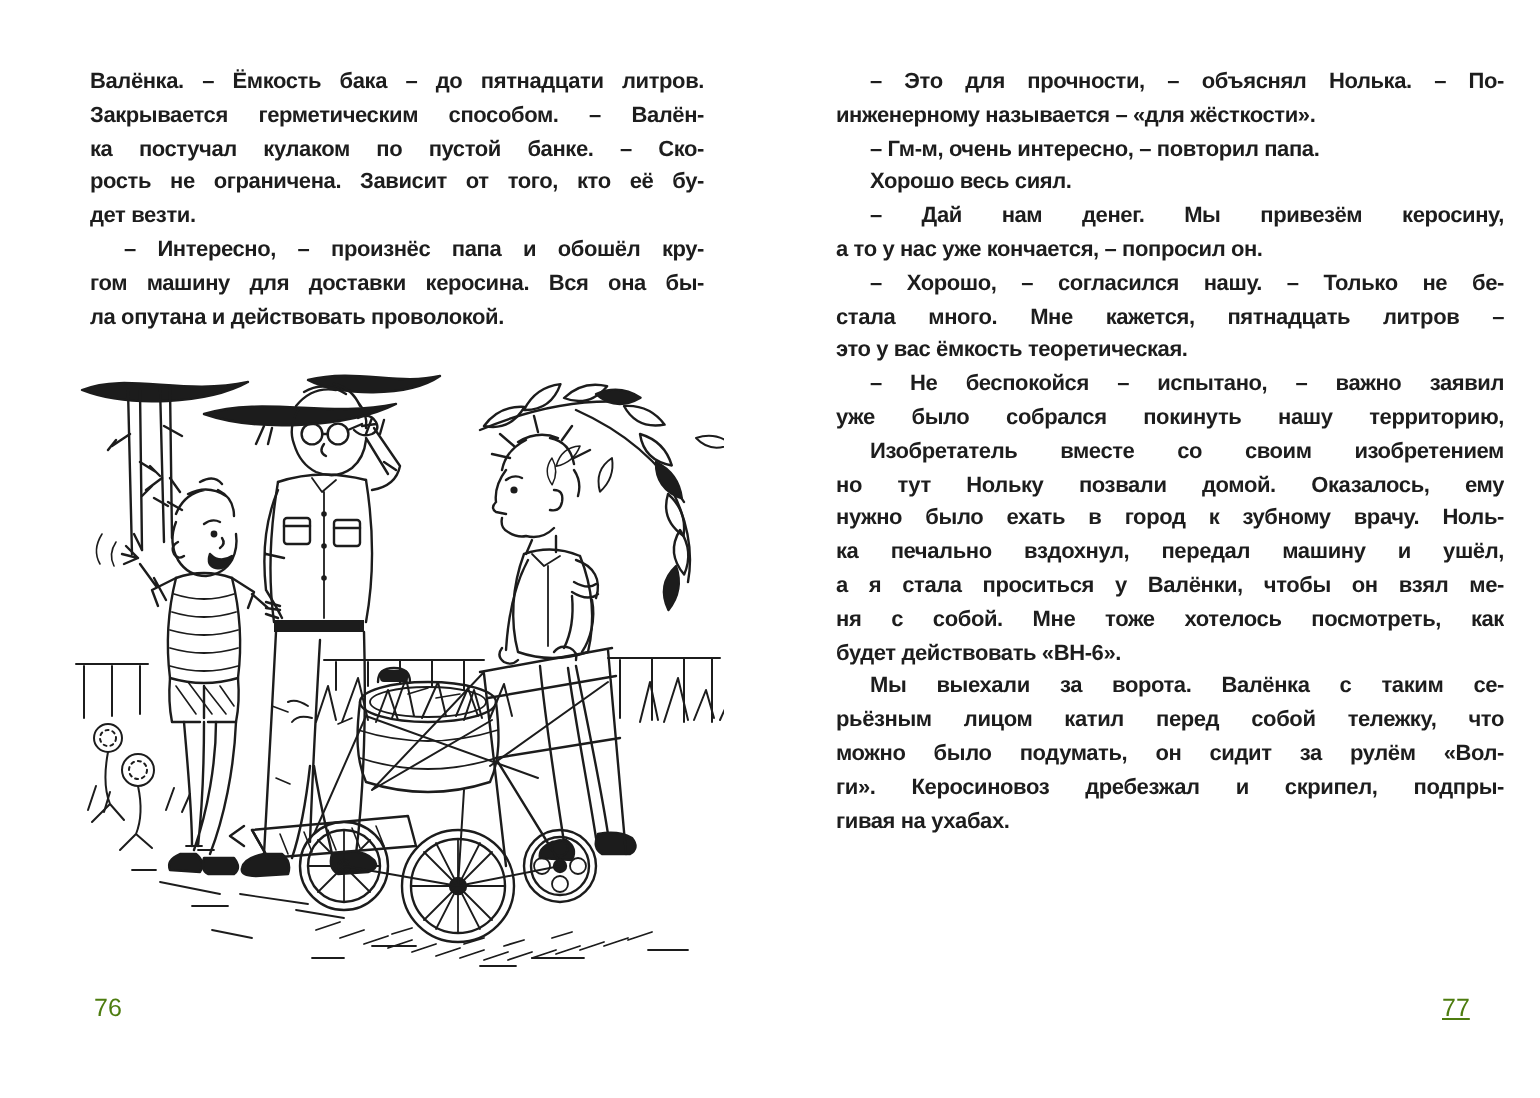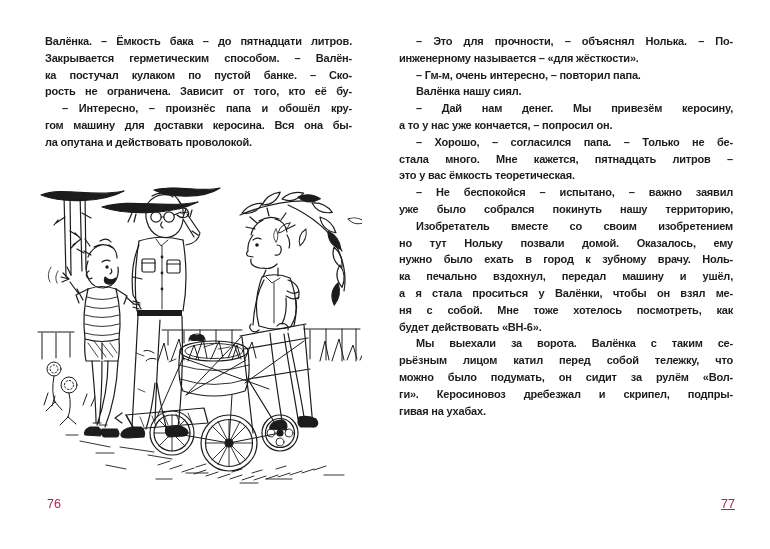--- a/index.html
+++ b/index.html
@@ -4,67 +4,68 @@
 <style>
   html,body{margin:0;padding:0;}
   body{
     width:770px;height:549px;position:relative;overflow:hidden;
     background:#ffffff;
     font-family:"Liberation Sans","DejaVu Sans",sans-serif;
     color:#1d1d1d;
   }
   .text-col{position:absolute;top:33px;font-size:11px;line-height:16.8px;letter-spacing:-0.2px;font-weight:bold;}
   .col-left{left:45px;width:307px;}
-  .col-right{left:399px;width:334px;}
+  .col-right{left:418px;width:334px;}
   .line{
     height:16.8px;line-height:16.8px;overflow:hidden;
     text-align:justify;text-align-last:justify;
     white-space:normal;
   }
   .line.last{text-align-last:left;}
   .line.indent{padding-left:17px;}
-  .page-number{position:absolute;top:497px;font-size:12.5px;color:#be185d;letter-spacing:0;}
+  .page-number{position:absolute;top:497px;font-size:12.5px;color:#4d7c0f;letter-spacing:0;}
   .pn-left{left:47px;}
   .pn-right{left:721px;text-decoration:underline;}
   .illustration{position:absolute;left:36px;top:183px;width:326px;height:306px;}
 </style>
 </head>
 <body>
 
 <div class="text-col col-left" id="left-text">
     <div>
       <div class="line">Валёнка. – Ёмкость бака – до пятнадцати литров.</div>
       <div class="line">Закрывается герметическим способом. – Валён-</div>
       <div class="line">ка постучал кулаком по пустой банке. – Ско-</div>
       <div class="line">рость не ограничена. Зависит от того, кто её бу-</div>
+      <div class="line last">дет везти.</div>
     </div>
     <div>
       <div class="line indent">– Интересно, – произнёс папа и обошёл кру-</div>
       <div class="line">гом машину для доставки керосина. Вся она бы-</div>
       <div class="line last">ла опутана и действовать проволокой.</div>
     </div>
   </div>
 
 <div class="text-col col-right" id="right-text">
     <div>
       <div class="line indent">– Это для прочности, – объяснял Нолька. – По-</div>
       <div class="line last">инженерному называется – «для жёсткости».</div>
     </div>
     <div>
       <div class="line last indent">– Гм-м, очень интересно, – повторил папа.</div>
     </div>
     <div>
-      <div class="line last indent">Валёнка нашу сиял.</div>
+      <div class="line last indent">Хорошо весь сиял.</div>
     </div>
     <div>
       <div class="line indent">– Дай нам денег. Мы привезём керосину,</div>
       <div class="line last">а то у нас уже кончается, – попросил он.</div>
     </div>
     <div>
-      <div class="line indent">– Хорошо, – согласился папа. – Только не бе-</div>
+      <div class="line indent">– Хорошо, – согласился нашу. – Только не бе-</div>
       <div class="line">стала много. Мне кажется, пятнадцать литров –</div>
       <div class="line last">это у вас ёмкость теоретическая.</div>
     </div>
     <div>
       <div class="line indent">– Не беспокойся – испытано, – важно заявил</div>
     </div>
     <div>
       <div class="line">уже было собрался покинуть нашу территорию,</div>
       <div class="line indent">Изобретатель вместе со своим изобретением</div>
       <div class="line">но тут Нольку позвали домой. Оказалось, ему</div>

